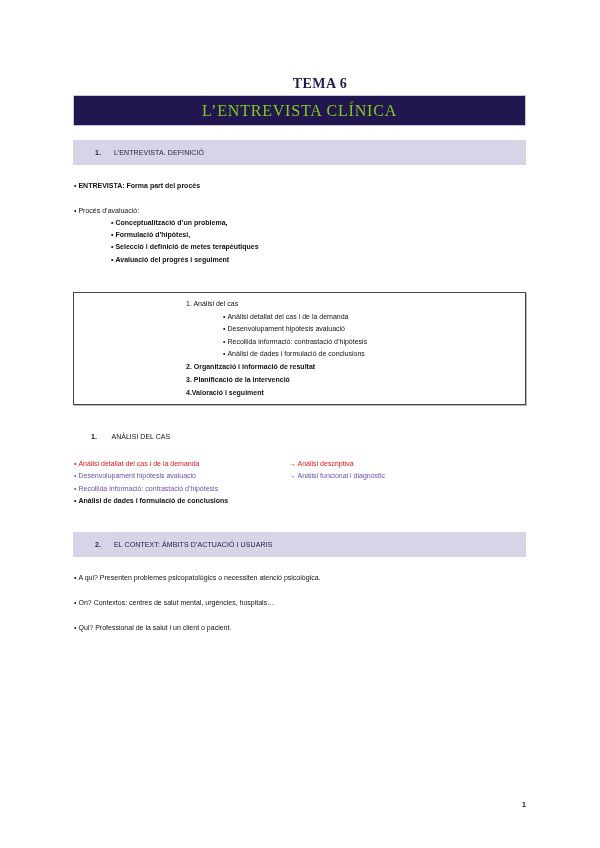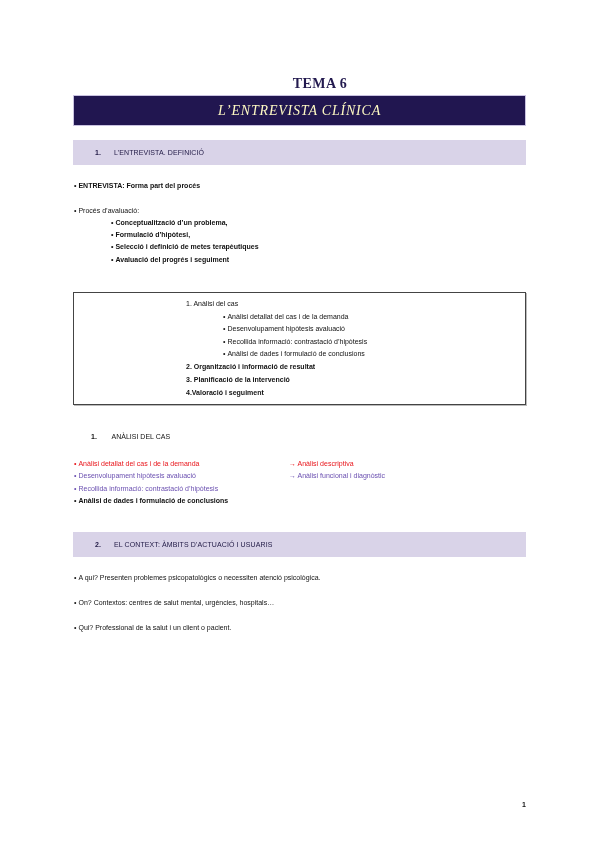--- a/index.html
+++ b/index.html
@@ -10,21 +10,21 @@
       position: absolute; left: 0; width: 600px; top: 76px;
       text-align: center; font-family: "Liberation Serif", serif;
       font-weight: bold; font-size: 14px; color: #231a4f; letter-spacing: 0.5px; margin-left: 20px;
     }
     .banner {
       position: absolute; left: 73px; width: 453px; top: 95px; height: 31px;
       background: #211650; border: 1px solid #c9c2e0;
       display: flex; align-items: center; justify-content: center;
     }
     .banner span {
-      font-family: "Liberation Serif", serif; color: #fef9c3; font-size: 14px; letter-spacing: 0.8px; font-style: italic;
+      font-family: "Liberation Serif", serif; color: #84cc16; font-size: 16px; letter-spacing: 0.8px;
     }
     .section-bar {
       position: absolute; left: 73px; width: 453px; height: 25px;
       background: #d9d3e8; display: flex; align-items: center;
       padding-left: 22px; font-size: 7px; color: #1f1844; letter-spacing: 0.1px;
     }
     .section-bar .num { width: 19px; display: inline-block; font-weight: bold; }
     .section-bar .lbl { font-weight: normal; }
 
     .line {

